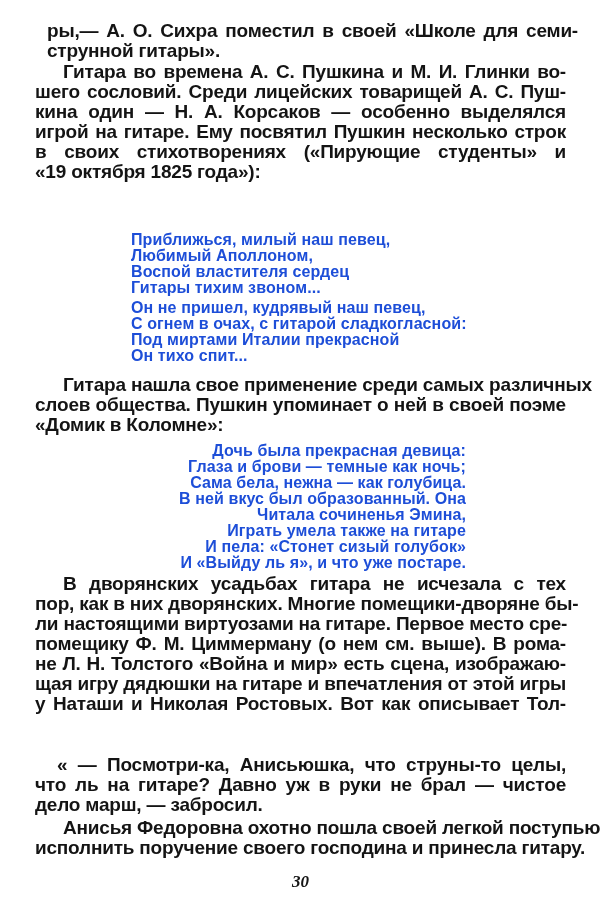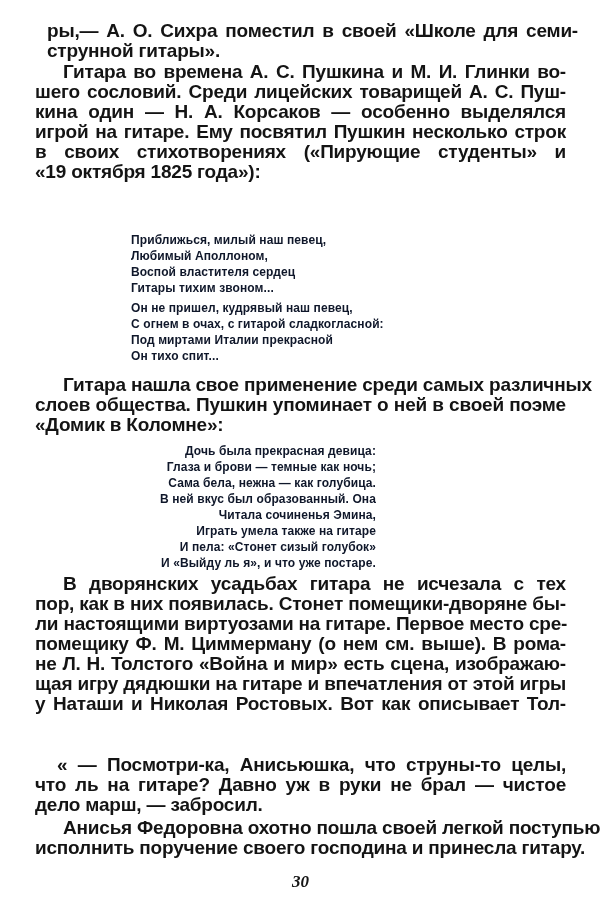--- a/index.html
+++ b/index.html
@@ -42,25 +42,25 @@
     }
     .para .line.last {
       text-align-last: left;
     }
     .para .line.indent {
       padding-left: 28px;
     }
     .verse {
       position: absolute;
       font-family: "Liberation Sans", "DejaVu Sans", sans-serif;
-      font-size: 12px;
+      font-size: 16px;
       line-height: 16px;
       font-weight: bold;
       letter-spacing: 0.1px;
-      color: #0f172a;
+      color: #1d4ed8;
     }
     .verse .vline {
       display: block;
       white-space: nowrap;
     }
     .verse .stanza-gap {
       display: block;
       height: 4px;
     }
     .page-number {
@@ -108,30 +108,30 @@
   <div class="para" style="top:375px;">
     <span class="line indent">Гитара нашла свое применение среди самых различных</span>
     <span class="line">слоев общества. Пушкин упоминает о ней в своей поэме</span>
     <span class="line last">«Домик в Коломне»:</span>
   </div>
 
   <div class="verse" style="left:157px; top:443px;text-align:right;">
     <span class="vline">Дочь была прекрасная девица:</span>
     <span class="vline">Глаза и брови — темные как ночь;</span>
     <span class="vline">Сама бела, нежна — как голубица.</span>
-    <span class="vline" style="padding-left:2px;">В ней вкус был образованный. Она</span>
+    <span class="vline" style="padding-left:2px;margin-left:20px;">В ней вкус был образованный. Она</span>
     <span class="vline">Читала сочиненья Эмина,</span>
     <span class="vline">Играть умела также на гитаре</span>
     <span class="vline" style="padding-left:4px;">И пела: «Стонет сизый голубок»</span>
     <span class="vline" style="padding-left:4px;">И «Выйду ль я», и что уже постаре.</span>
   </div>
 
   <div class="para" style="top:574px;">
     <span class="line indent">В дворянских усадьбах гитара не исчезала с тех</span>
-    <span class="line">пор, как в них появилась. Стонет помещики-дворяне бы-</span>
+    <span class="line">пор, как в них дворянских. Многие помещики-дворяне бы-</span>
     <span class="line">ли настоящими виртуозами на гитаре. Первое место сре-</span>
     <span class="line">помещику Ф. М. Циммерману (о нем см. выше). В рома-</span>
     <span class="line">не Л. Н. Толстого «Война и мир» есть сцена, изображаю-</span>
     <span class="line">щая игру дядюшки на гитаре и впечатления от этой игры</span>
     <span class="line">у Наташи и Николая Ростовых. Вот как описывает Тол-</span>
   </div>
 
   <div class="para" style="top:755px;">
     <span class="line indent" style="padding-left:22px;">« — Посмотри-ка, Анисьюшка, что струны-то целы,</span>
     <span class="line">что ль на гитаре? Давно уж в руки не брал — чистое</span>

